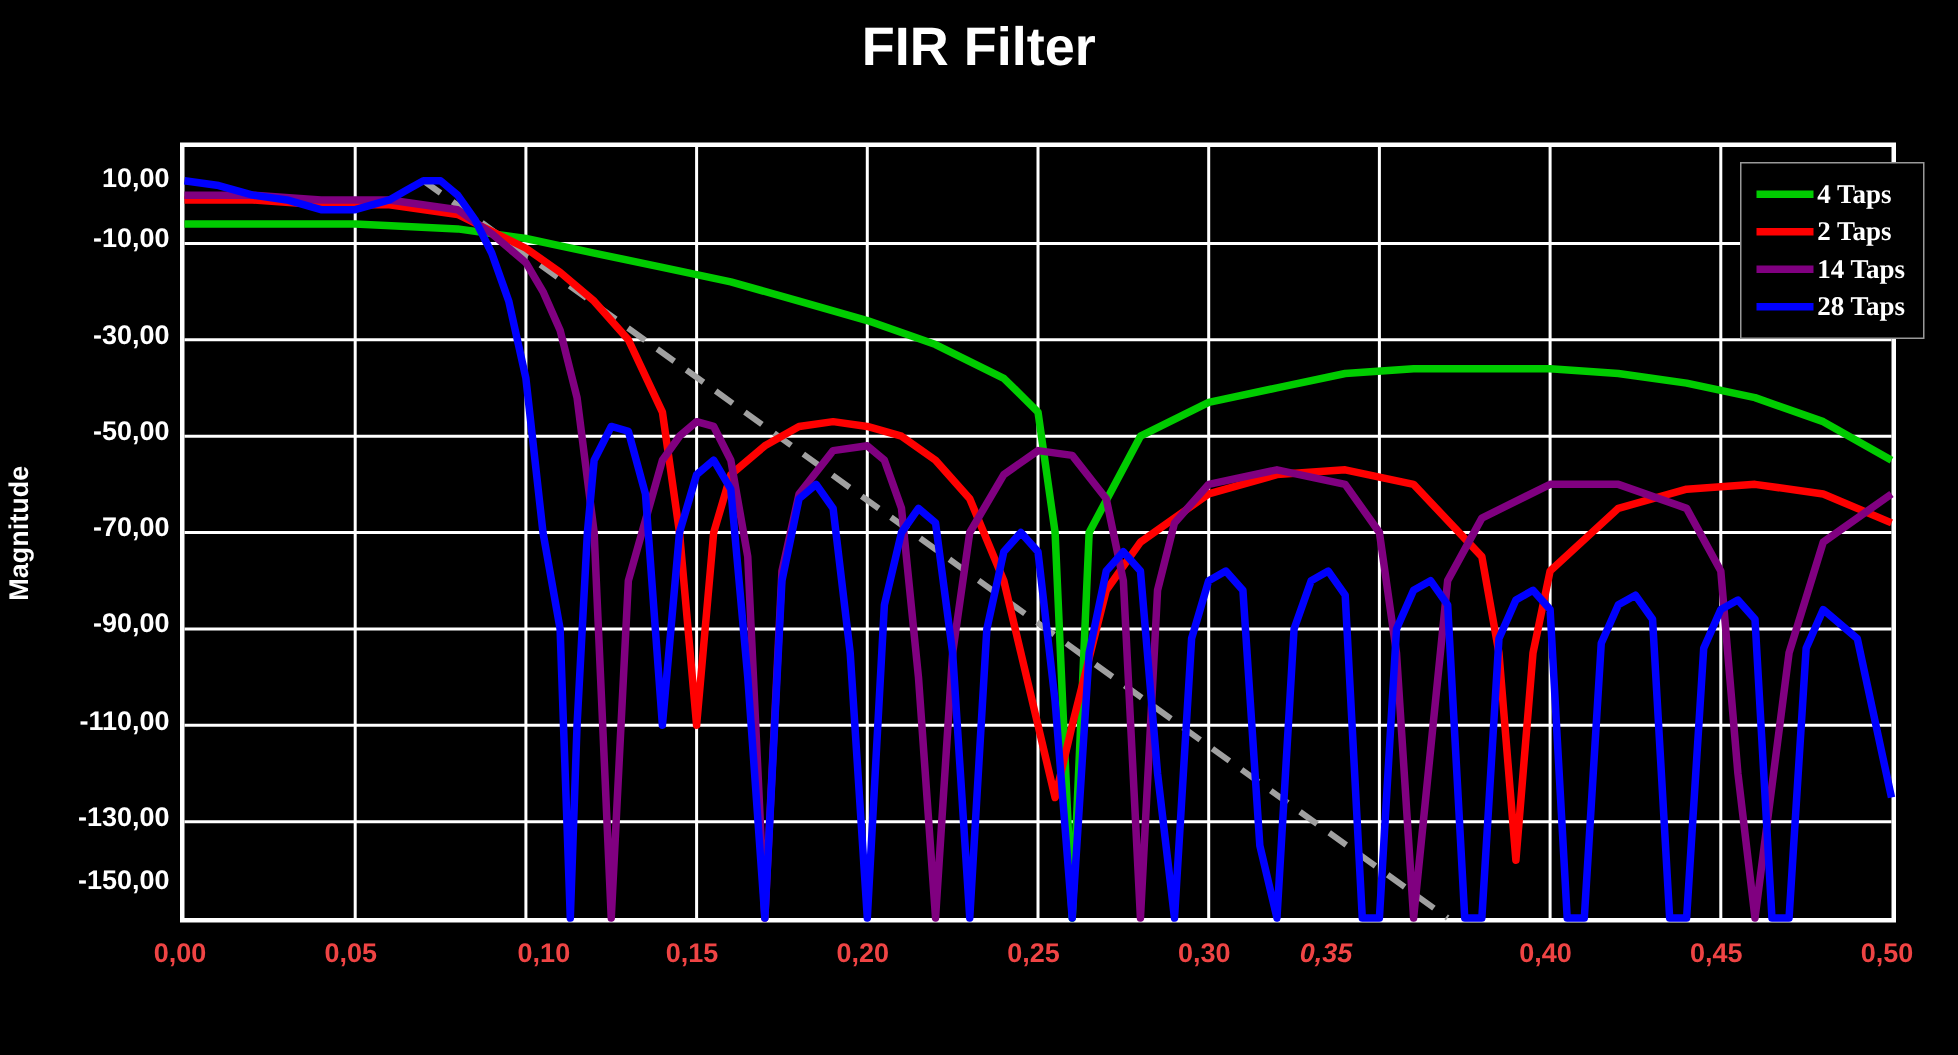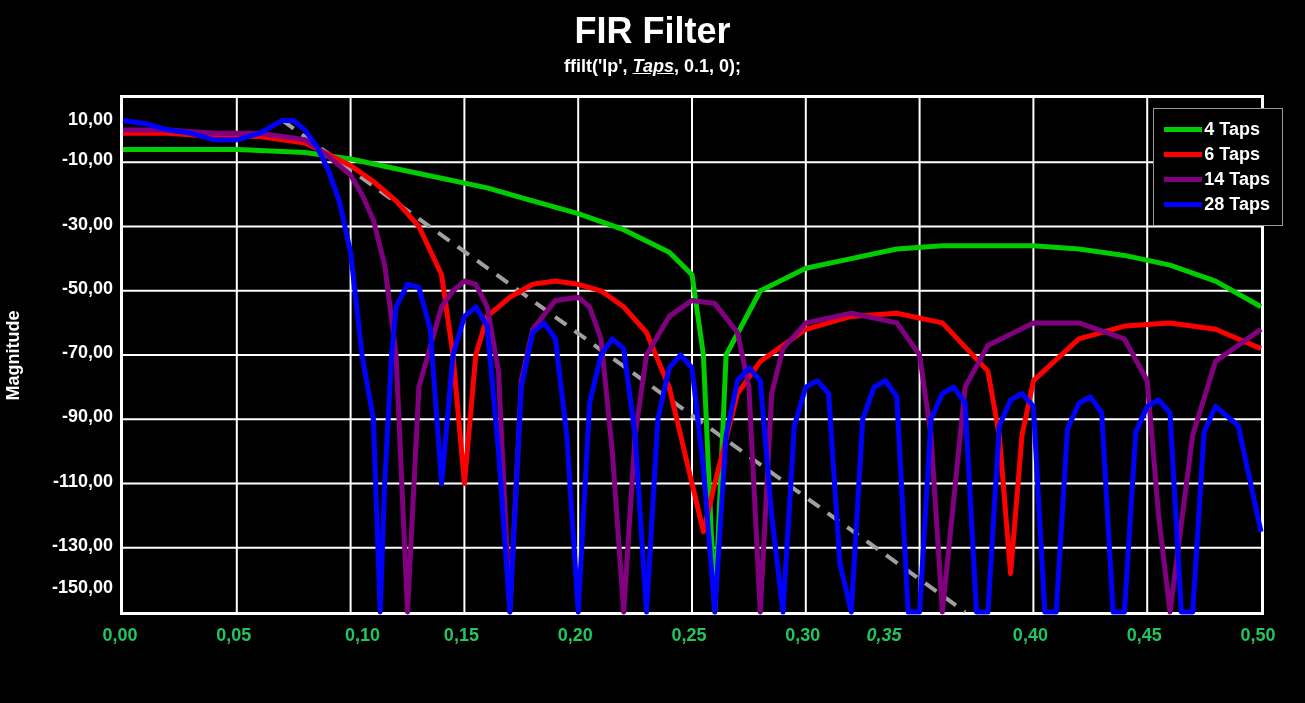--- a/index.html
+++ b/index.html
@@ -2,41 +2,38 @@
 <html><head>
 <meta charset="utf-8">
 <style>
 html,body{margin:0;padding:0;background:#000;width:1305px;height:703px;overflow:hidden;font-family:Arial,Helvetica,sans-serif;}
 .chart{position:absolute;inset:0;padding-left:36px;}
 .title{position:absolute;left:0;right:0;top:10px;text-align:center;color:#fff;font-size:36px;font-weight:900;}
 .subtitle{position:absolute;left:0;right:0;top:56px;text-align:center;color:#fff;font-size:18px;font-weight:700;}
 .subtitle .taps{font-style:italic;text-decoration:underline;font-weight:700;}
 .plot{position:absolute;left:120px;top:95px;width:1144px;height:520px;background:#000;border:3px solid #fff;box-sizing:border-box;}
 .grid line{stroke:#fff;stroke-width:2;}
-.xtick{position:absolute;color:#22c55e;font-size:18px;font-weight:700;text-align:left;transform:translateX(-50%);top:625px;}
+.xtick{position:absolute;color:#ef4444;font-size:18px;font-weight:700;text-align:left;transform:translateX(-50%);top:625px;}
 .ytick{position:absolute;color:#fff;font-size:18px;font-weight:700;text-align:right;right:1192px;transform:translateY(-50%);}
 .xlabel{position:absolute;left:120px;width:1144px;top:655px;text-align:center;color:#fff;font-size:20px;font-weight:700;}
 .ylabel{position:absolute;left:0;top:95px;height:520px;width:25px;display:flex;align-items:center;justify-content:center;}
 .ylabel span{display:block;transform:rotate(-90deg);color:#fff;font-size:18px;font-weight:700;white-space:nowrap;}
 .legend{position:absolute;right:22px;top:108px;background:#000;border:1.5px solid #999;padding:6px 12px 6px 10px;}
-.legend-row{display:flex;align-items:center;gap:2px;margin:4px 0;}
+.legend-row{display:flex;align-items:center;gap:2px;margin:4px 0;font-family:Liberation Serif, serif;}
 .legend-line{width:38px;height:5px;}
 .legend-label{color:#fff;font-size:18px;font-weight:700;}
 svg.curves{position:absolute;inset:0;overflow:visible;}
 svg.curves path{fill:none;stroke-width:5;stroke-linejoin:round;}
 svg.curves path.dash{stroke:#a0a0a0;stroke-width:4;stroke-dasharray:14 10;}
 </style>
 </head>
 <body>
 
 <div class="chart">
   <div class="title">FIR Filter</div>
-  <div class="subtitle">
-    <span>ffilt('lp', </span><span class="taps">Taps</span><span>, 0.1, 0);</span>
-  </div>
 
   <div class="plot">
     <svg class="curves" viewBox="0 0 1138 514" preserveAspectRatio="none">
       <g class="grid" id="grid">
           <line x1="113.80000000000001" y1="0" x2="113.80000000000001" y2="514"></line>
           <line x1="227.60000000000002" y1="0" x2="227.60000000000002" y2="514"></line>
           <line x1="341.4" y1="0" x2="341.4" y2="514"></line>
           <line x1="455.20000000000005" y1="0" x2="455.20000000000005" y2="514"></line>
           <line x1="569" y1="0" x2="569" y2="514"></line>
           <line x1="682.8" y1="0" x2="682.8" y2="514"></line>
@@ -90,21 +87,21 @@
       <span>Magnitude</span>
     </div>
 
   <div class="legend" id="legend">
       <div class="legend-row">
         <div class="legend-line" style="background:#00cc00"></div>
         <div class="legend-label">4 Taps</div>
       </div>
       <div class="legend-row">
         <div class="legend-line" style="background:#ff0000"></div>
-        <div class="legend-label">6 Taps</div>
+        <div class="legend-label">2 Taps</div>
       </div>
       <div class="legend-row">
         <div class="legend-line" style="background:#800080"></div>
         <div class="legend-label">14 Taps</div>
       </div>
       <div class="legend-row">
         <div class="legend-line" style="background:#0000ff"></div>
         <div class="legend-label">28 Taps</div>
       </div>
     </div>

